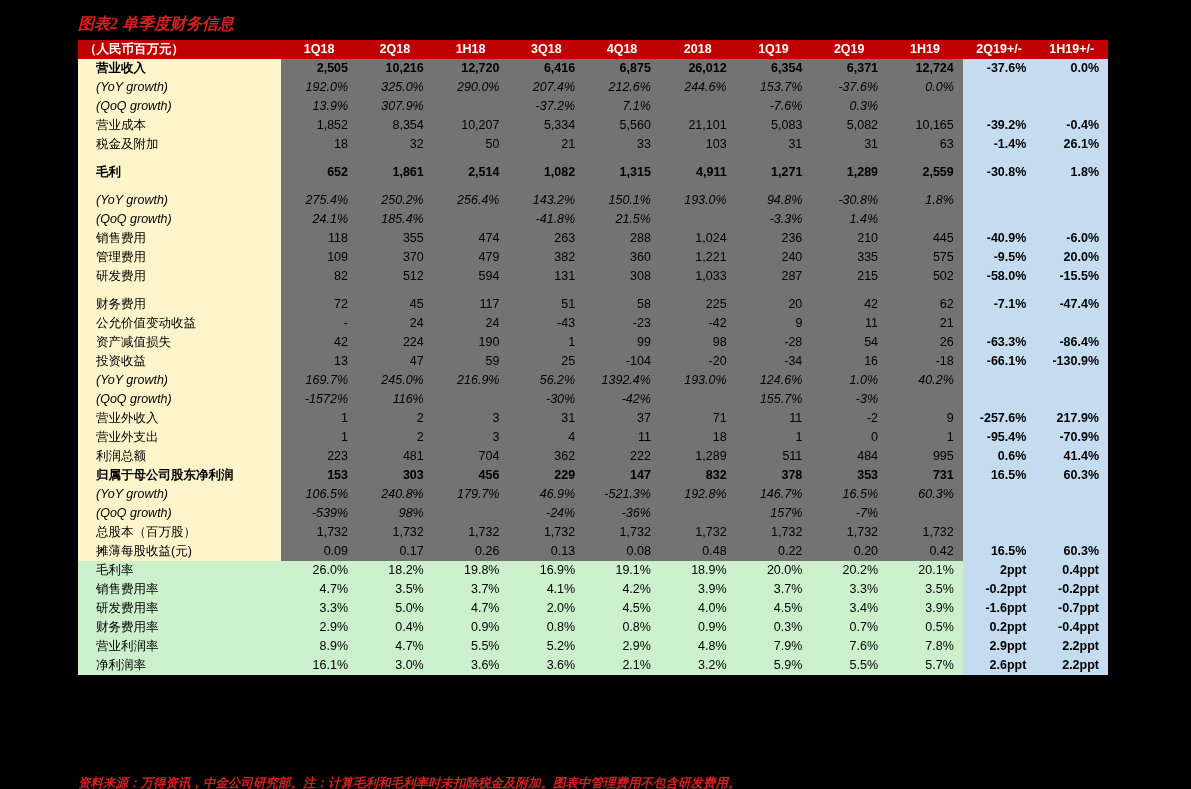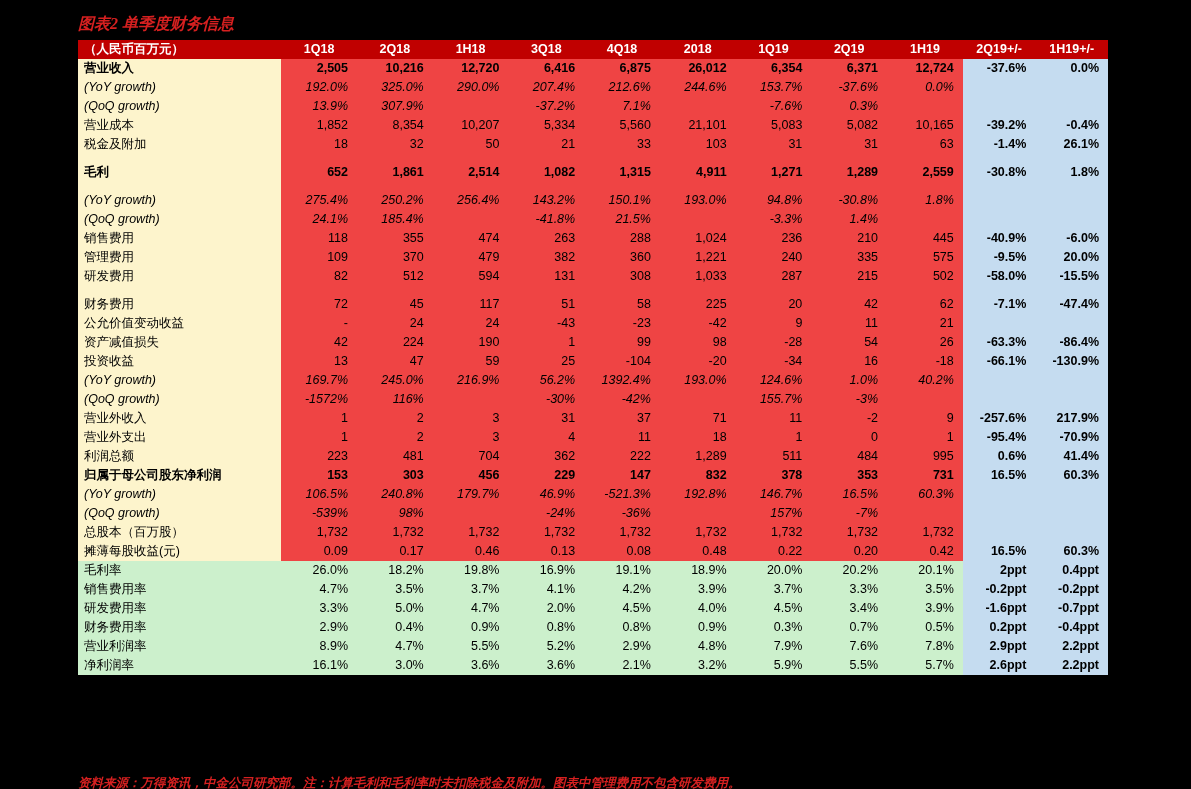--- a/index.html
+++ b/index.html
@@ -1,27 +1,27 @@
 <!DOCTYPE html>
 <html><head>
 <meta charset="utf-8">
 <style>
   html,body{margin:0;padding:0;background:#000;}
   body{width:1191px;height:789px;font-family:"Liberation Sans","DejaVu Sans",sans-serif;}
   .page{position:relative;width:1191px;height:789px;background:#000;}
   .title{position:absolute;left:78px;top:14px;font-family:"Liberation Serif","DejaVu Serif",serif;font-weight:bold;font-style:italic;font-size:16px;color:#d62020;white-space:nowrap;}
   .tablewrap{position:absolute;left:78px;top:40px;width:1030px;}
-  table{border-collapse:collapse;width:1030px;background:#ef4444;table-layout:fixed;}
+  table{border-collapse:collapse;width:1030px;background:#737373;table-layout:fixed;}
   col.lbl{width:196px;}
   col.num{width:73px;}
   col.pct{width:70px;}
   th,td{font-size:12.5px;padding:0;height:19px;line-height:19px;}
   thead th{background:#c00000;color:#fff;font-weight:bold;font-size:12.5px;text-align:center;border:none;}
   thead th.first{text-align:left;padding-left:6px;}
-  td.l{text-align:left;padding-left:6px;white-space:nowrap;overflow:hidden;margin-top:11px;}
+  td.l{text-align:left;padding-left:18px;white-space:nowrap;overflow:hidden;margin-top:11px;}
   td.r{text-align:right;padding-right:9px;white-space:nowrap;}
   tr.b td{font-weight:bold;}
   tr.i td{font-style:italic;}
   td.yel{background:#fdf4cc;}
   td.blu{background:#c5dcf0;}
   td.grn{background:#ccf0cc;}
   tr.spacer td{height:9px;line-height:9px;}
   .footer{position:absolute;left:78px;top:775px;font-family:"Liberation Serif","DejaVu Serif",serif;font-weight:bold;font-style:italic;font-size:12.5px;color:#d62020;white-space:nowrap;}
 </style>
 </head>
@@ -439,21 +439,21 @@
             <td class="r">1,732</td>
             <td class="r">1,732</td>
             <td class="r">1,732</td>
             <td class="r blu" style="font-weight: bold;"></td>
             <td class="r blu" style="font-weight: bold;"></td>
           </tr>
           <tr>
             <td class="l yel">摊薄每股收益(元)</td>
             <td class="r">0.09</td>
             <td class="r">0.17</td>
-            <td class="r">0.46</td>
+            <td class="r">0.26</td>
             <td class="r">0.13</td>
             <td class="r">0.08</td>
             <td class="r">0.48</td>
             <td class="r">0.22</td>
             <td class="r">0.20</td>
             <td class="r">0.42</td>
             <td class="r blu" style="font-weight: bold;">16.5%</td>
             <td class="r blu" style="font-weight: bold;">60.3%</td>
           </tr>
           <tr>

